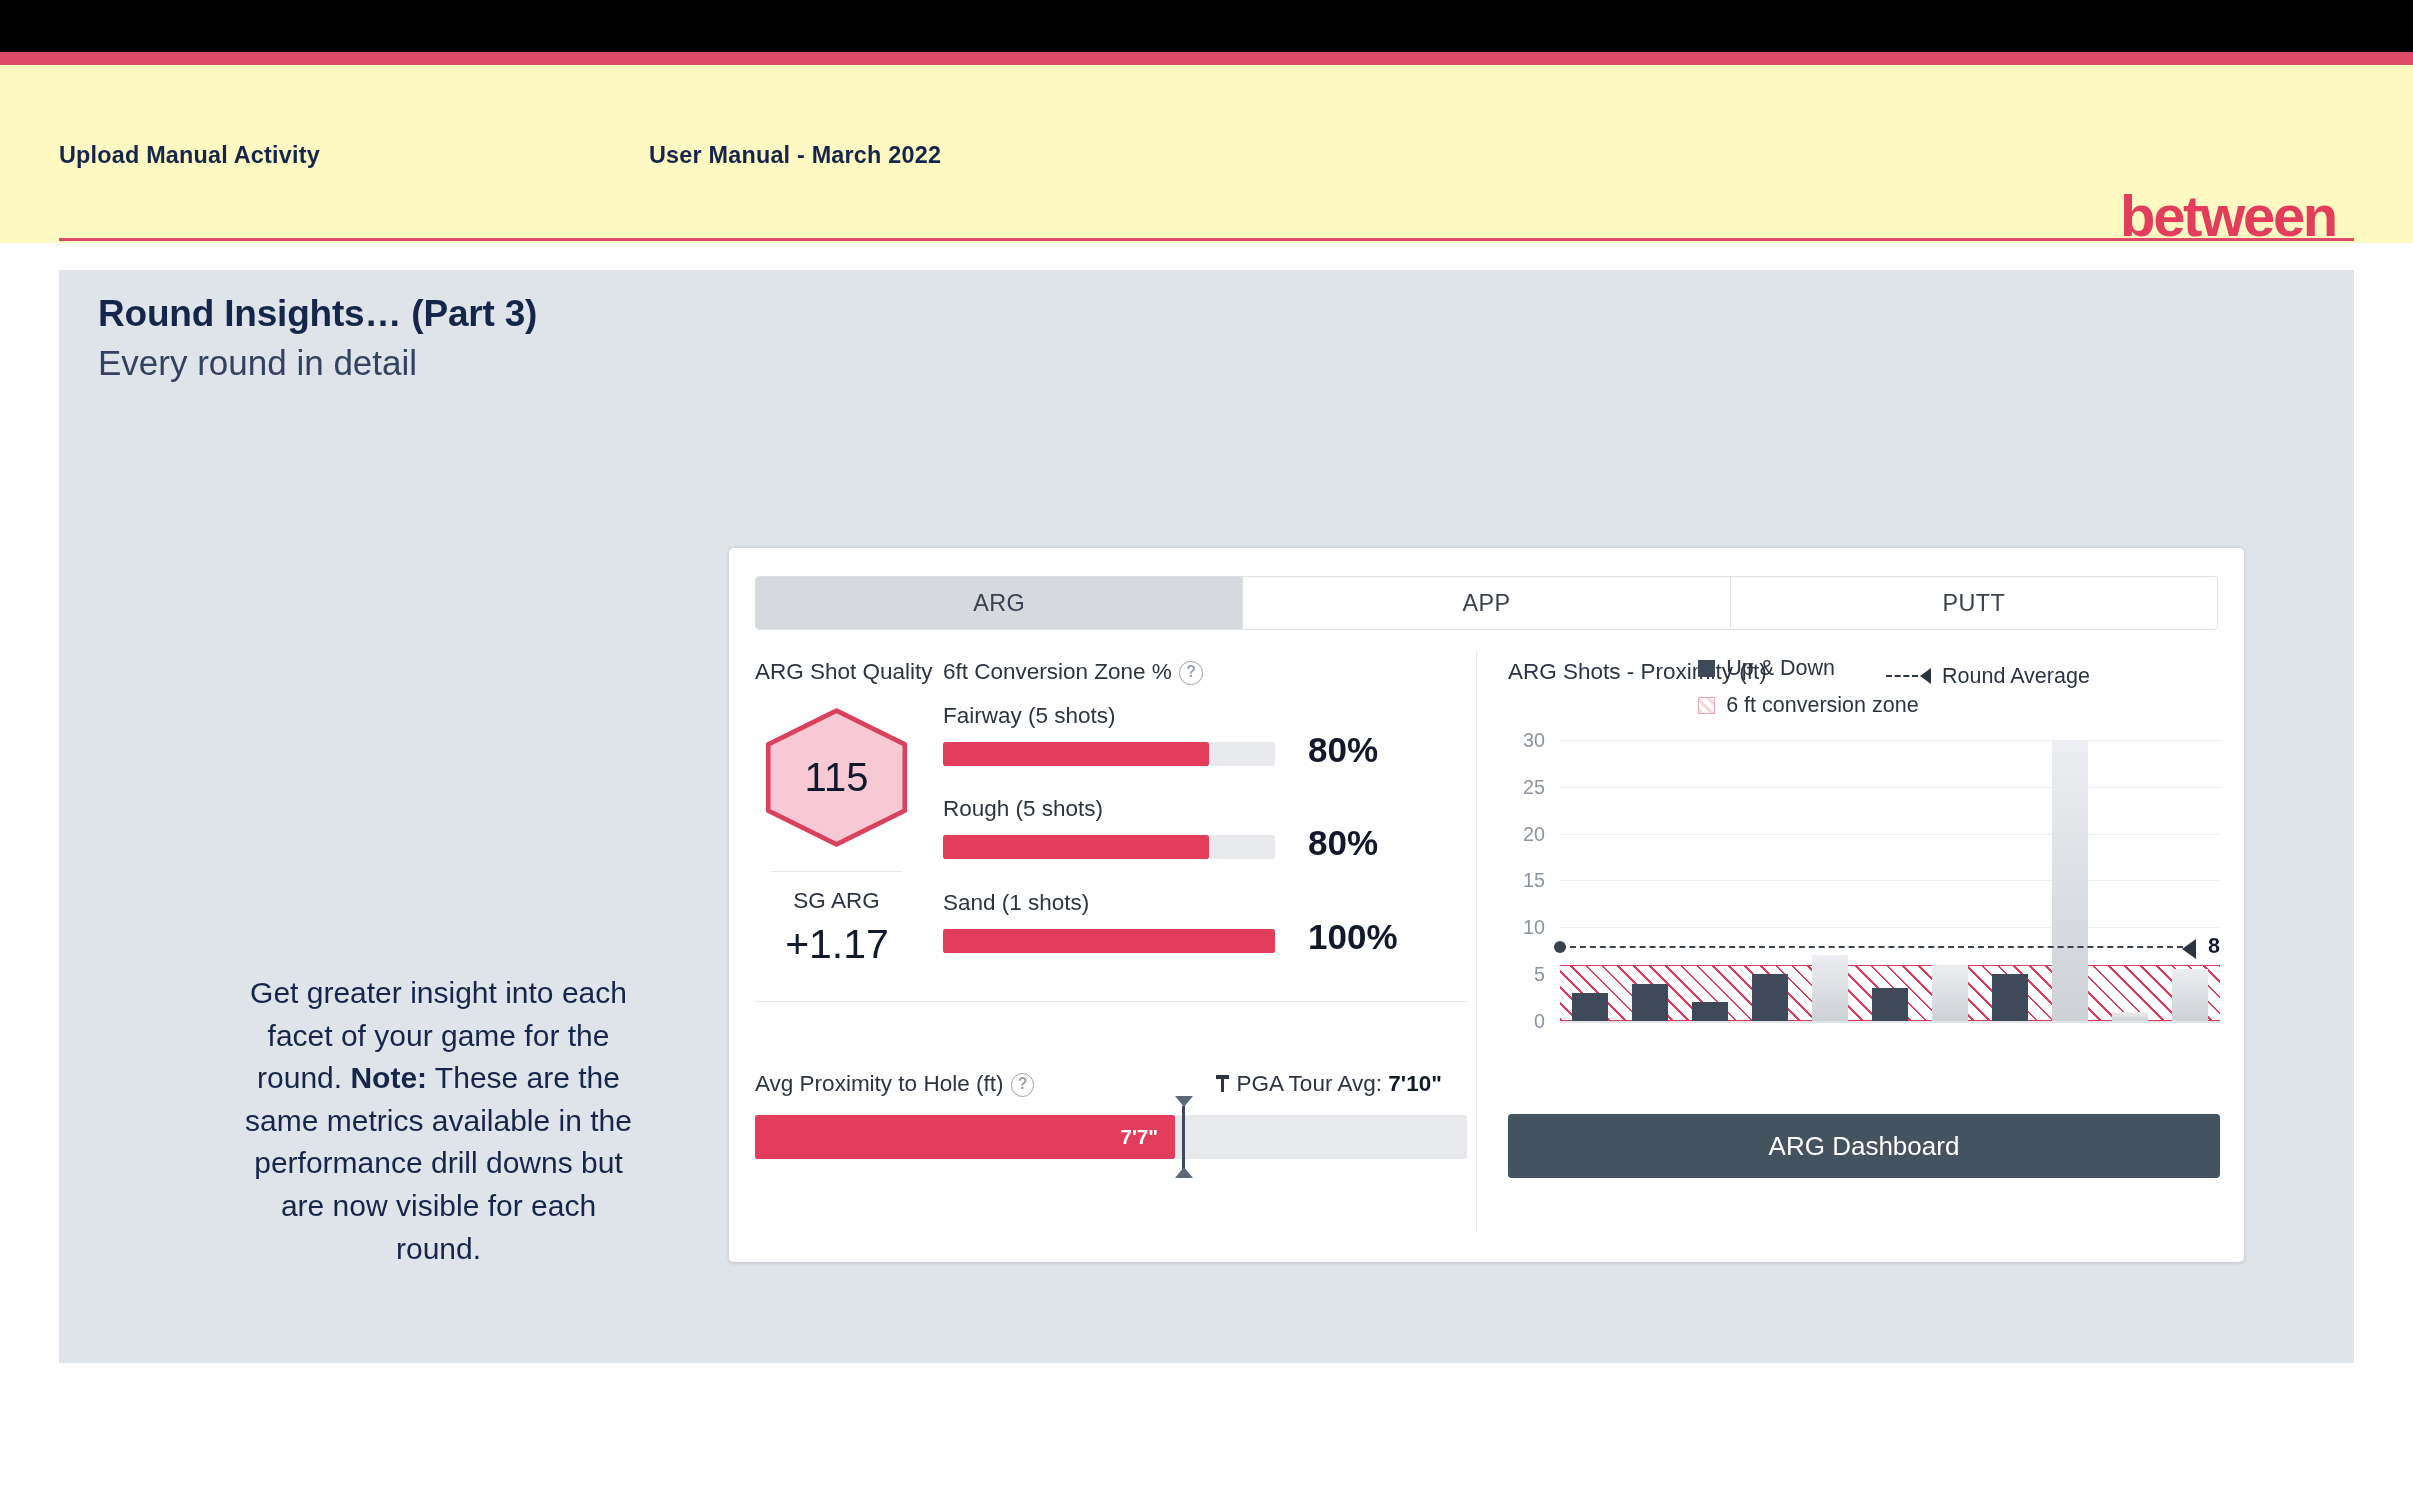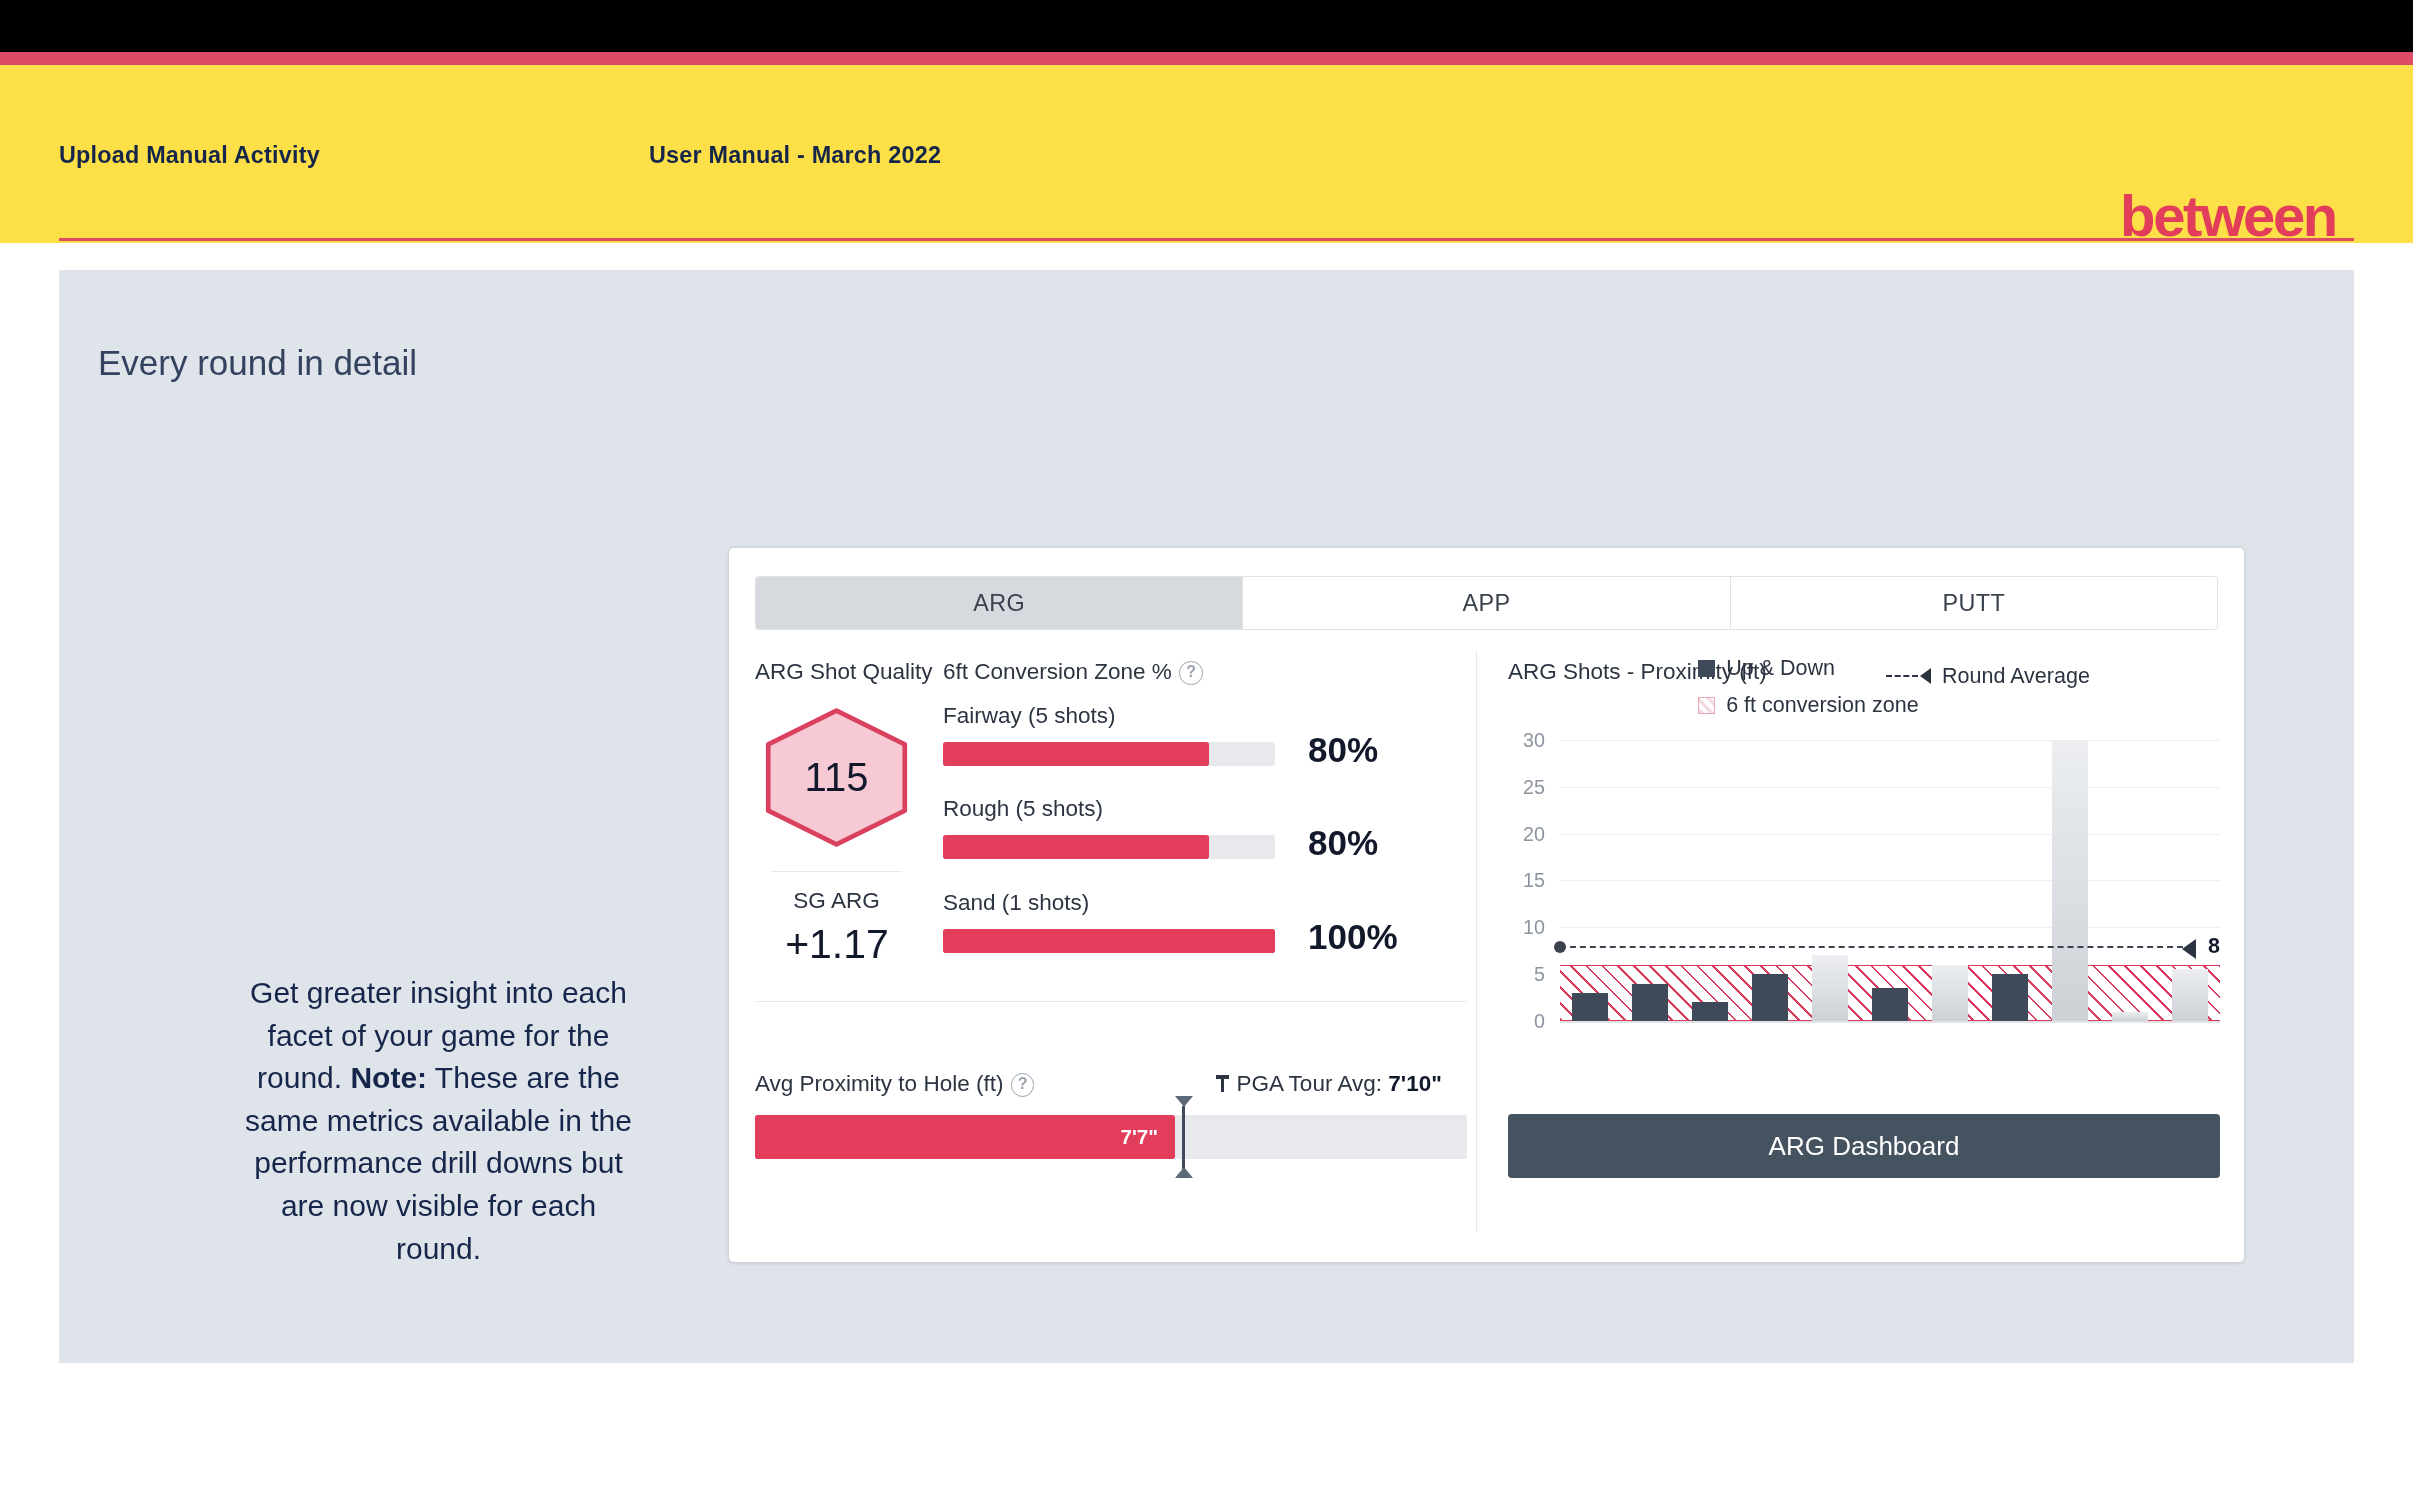--- a/index.html
+++ b/index.html
@@ -17,21 +17,21 @@
     background: #000000;
   }
   .pinkbar {
     position: absolute; left: 0; top: 52px; width: 2413px; height: 13px;
     background: #dd4b67;
   }
 
   
   .header {
     position: absolute; left: 0; top: 65px; width: 2413px; height: 178px;
-    background: #fde047;
+    background: #fef9c3;
   }
   .hdr-left {
     position: absolute; left: 59px; top: 77px;
     font-size: 23.4px; font-weight: bold; color: #16264a; letter-spacing: 0.2px;
   }
   .hdr-mid {
     position: absolute; left: 649px; top: 77px;
     font-size: 23.4px; font-weight: bold; color: #16264a; letter-spacing: 0.2px;
   }
   .logo {
@@ -297,20 +297,21 @@
 
 <div class="header">
   <div class="hdr-left">Upload Manual Activity</div>
   <div class="hdr-mid">User Manual - March 2022</div>
   <div class="logo">between</div>
   <div class="hdr-rule"></div>
 </div>
 
 <div class="panel">
 
+  <div class="slide-title">Round Insights… (Part 3)</div>
   <div class="slide-sub">Every round in detail</div>
 
   <div class="callout">
     <div>Click to navigate between ‘OTT’, ‘APP’,</div>
     <div>‘ARG’ and ‘PUTT’ for that round.</div>
   </div>
 
   <svg class="arrow-svg" width="75" height="112" viewBox="0 0 80 120">
     <path d="M4,4 L4,74 L38,74 L38,96" stroke="#cf5266" stroke-width="6" fill="none"></path>
     <path d="M38,116 L26,92 L50,92 Z" fill="#cf5266"></path>

